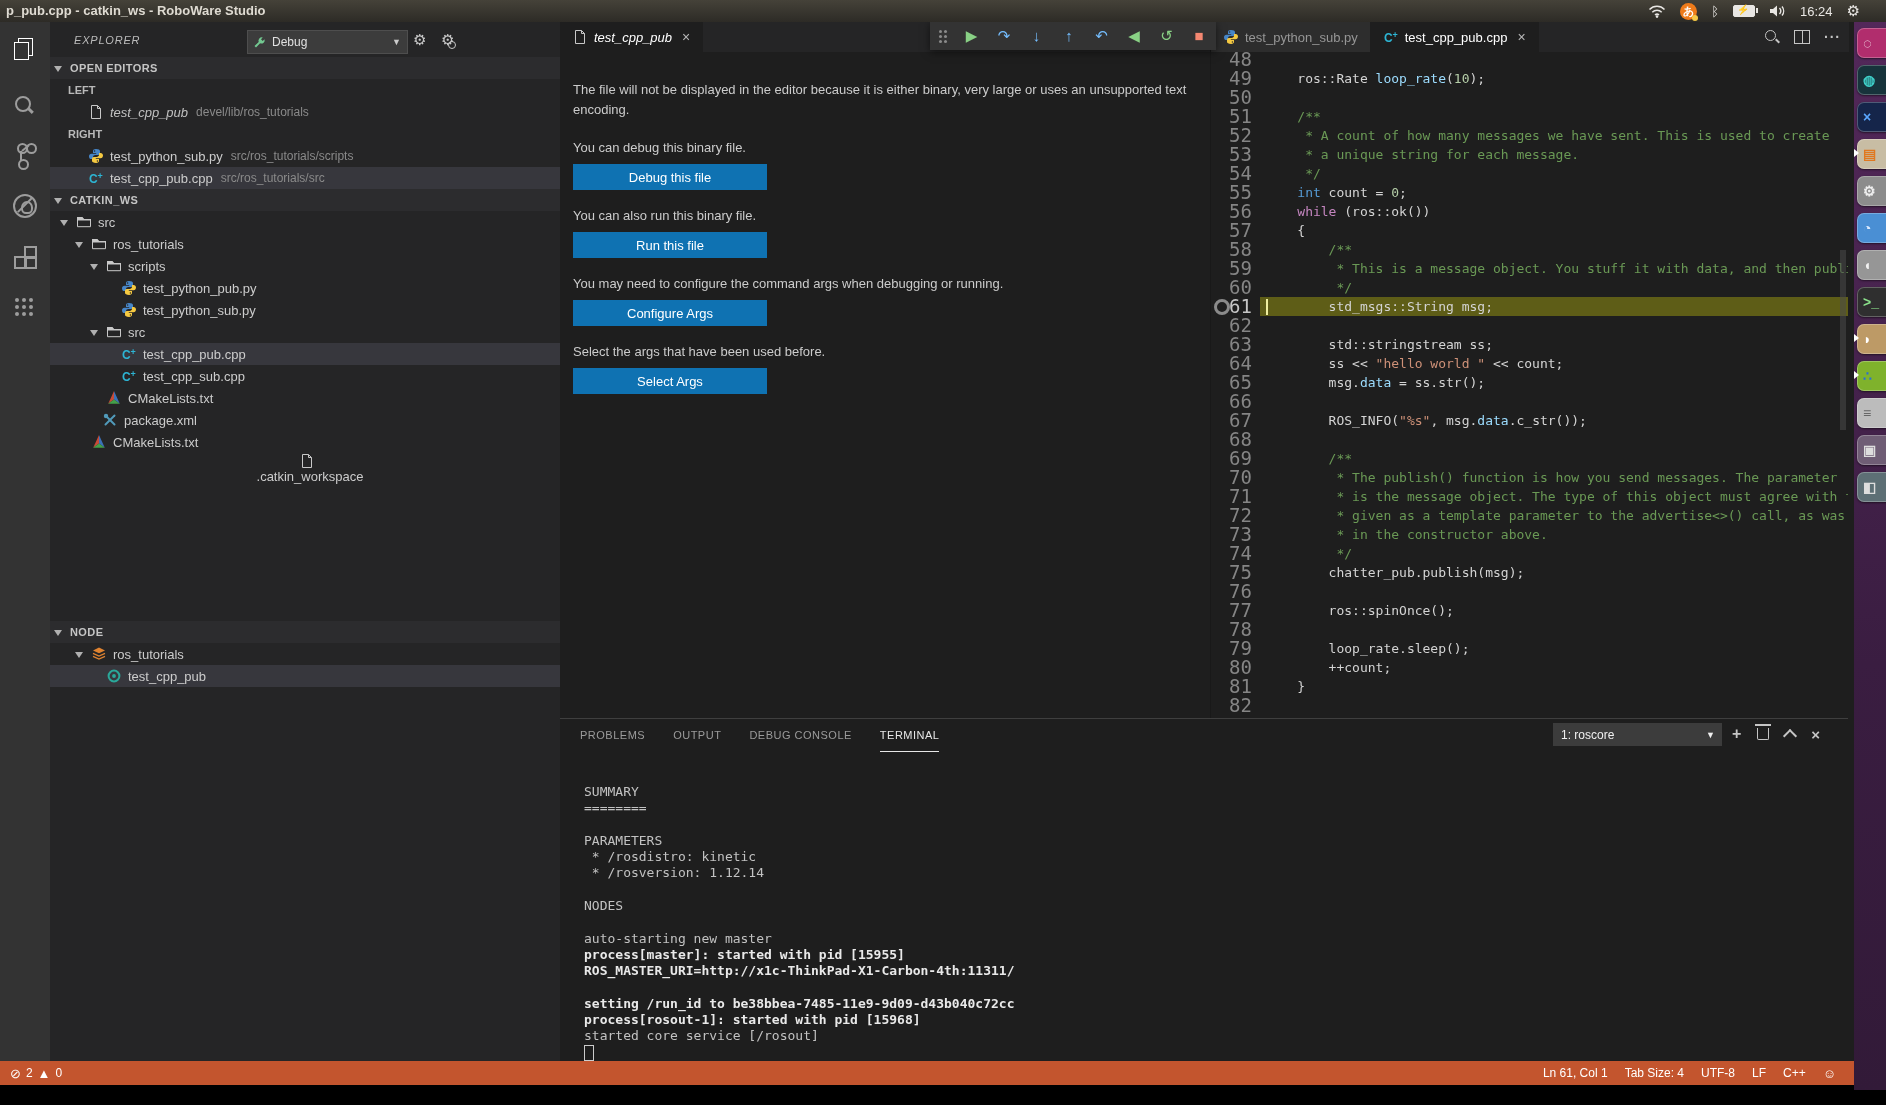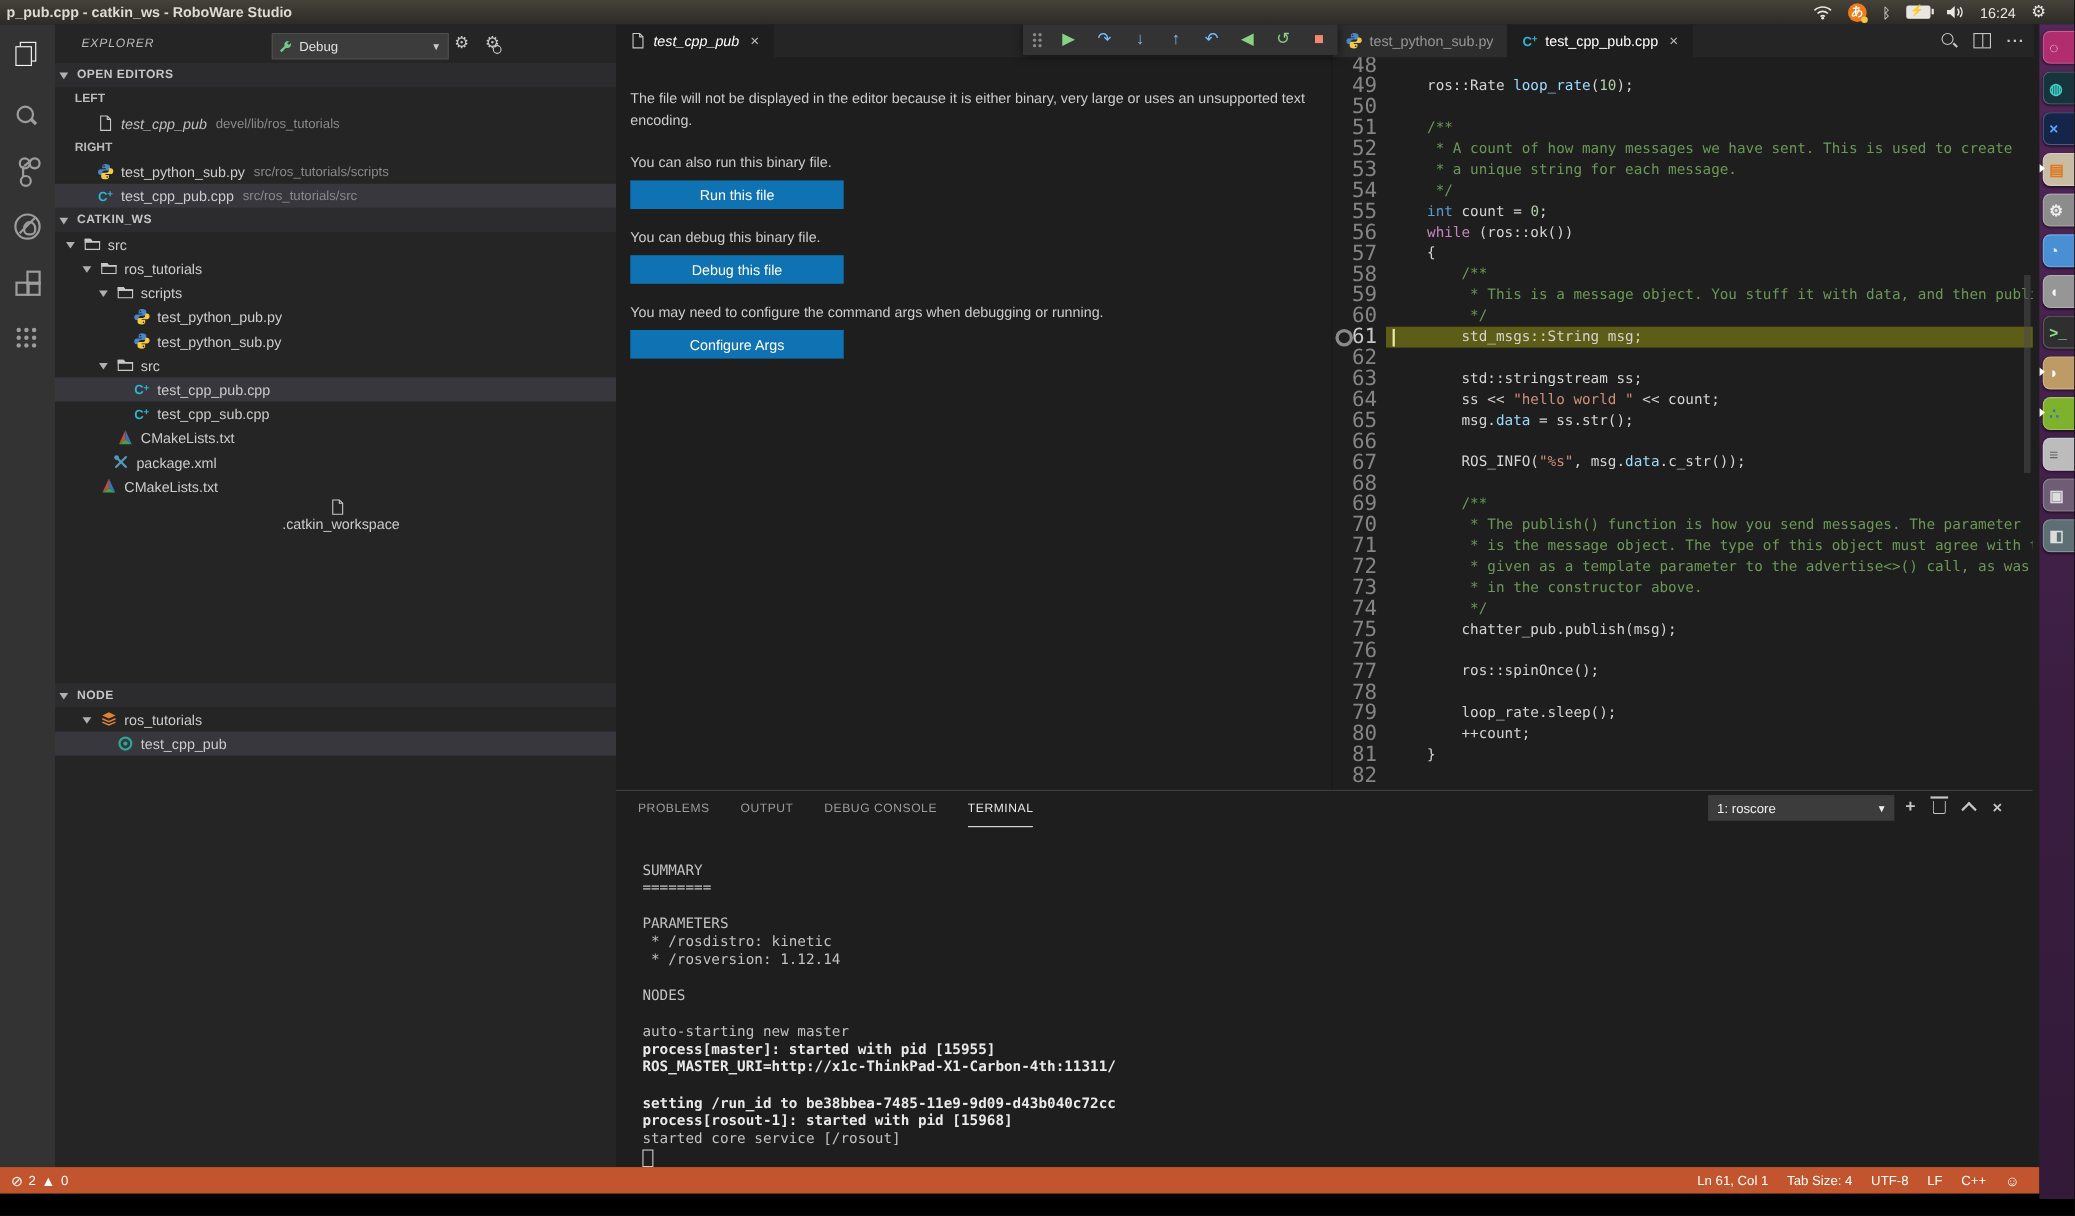--- a/index.html
+++ b/index.html
@@ -427,30 +427,34 @@
             </svg>
           </span>
         <span class="tabname italic">test_cpp_pub</span>
         <span class="close">×</span>
       </div>
     </div>
     <div id="bin-content">
       <p id="bin-intro">The file will not be displayed in the editor because it is either binary, very large or uses an unsupported text encoding.</p>
       <div id="bin-sections">
           <div class="bin-sec">
+            <p>You can debug this binary file.</p>
+            <button class="bin-btn">Debug this file</button>
+          </div>
+          <div class="bin-sec">
             <p>You can also run this binary file.</p>
             <button class="bin-btn">Run this file</button>
-          </div>
-          <div class="bin-sec">
-            <p>You can debug this binary file.</p>
-            <button class="bin-btn">Debug this file</button>
           </div>
           <div class="bin-sec">
             <p>You may need to configure the command args when debugging or running.</p>
             <button class="bin-btn">Configure Args</button>
+          </div>
+          <div class="bin-sec">
+            <p>Select the args that have been used before.</p>
+            <button class="bin-btn">Select Args</button>
           </div>
         </div>
     </div>
   </div>
 
   <div id="right-pane" class="abs">
     <div class="tabbar" id="rp-tabs">
         <div class="tab">
           <span class="ic">
             <svg width="16" height="16" viewBox="0 0 16 16">

